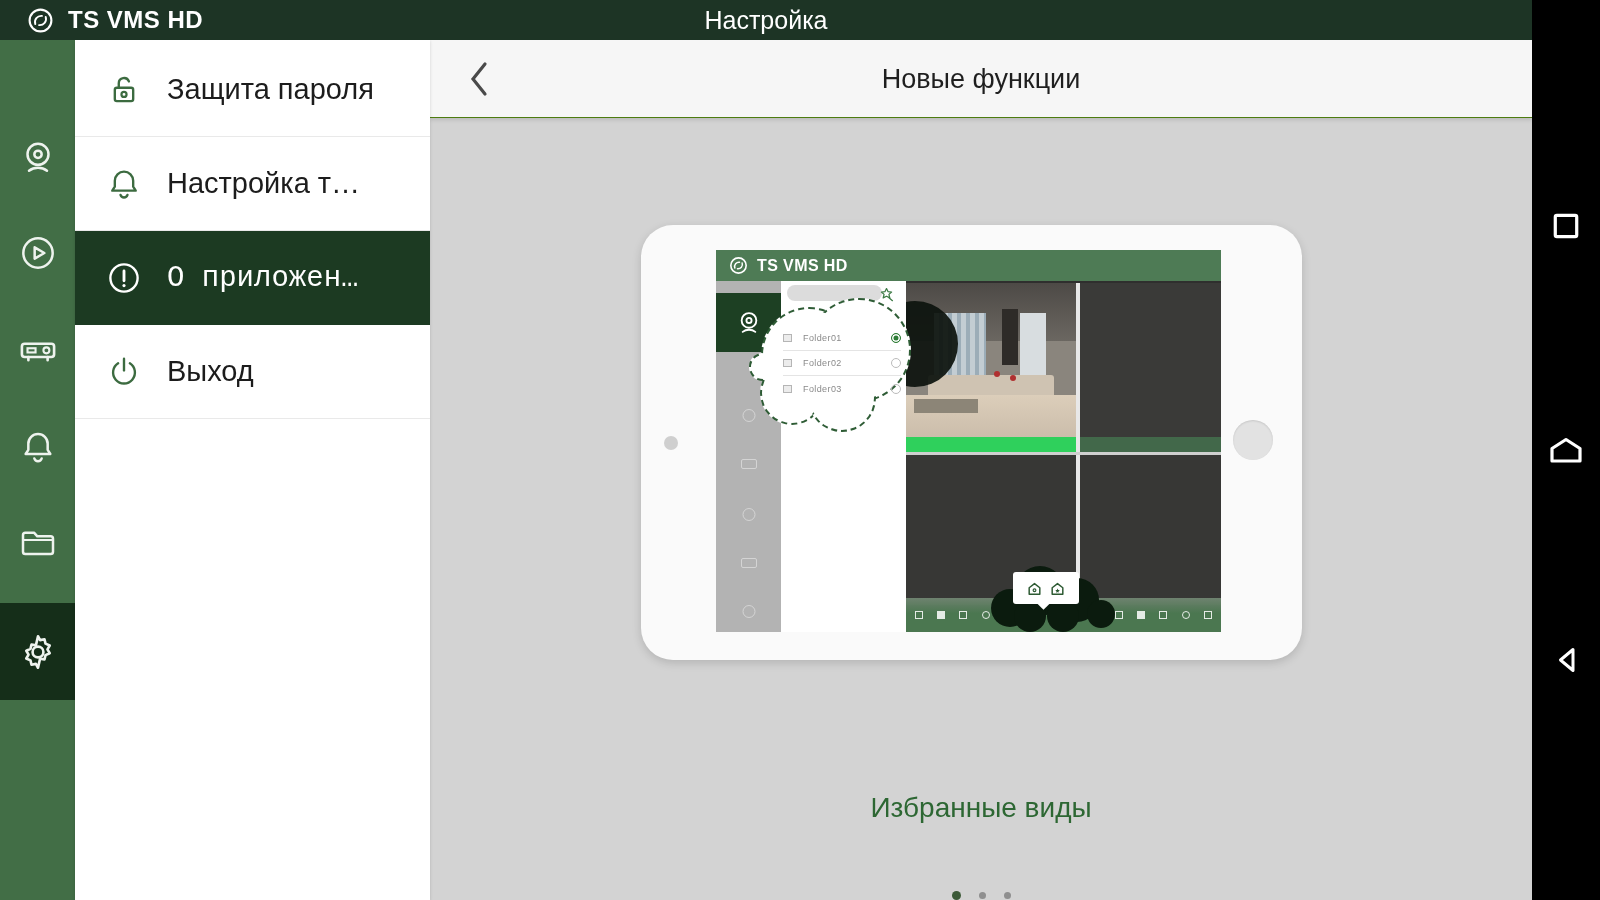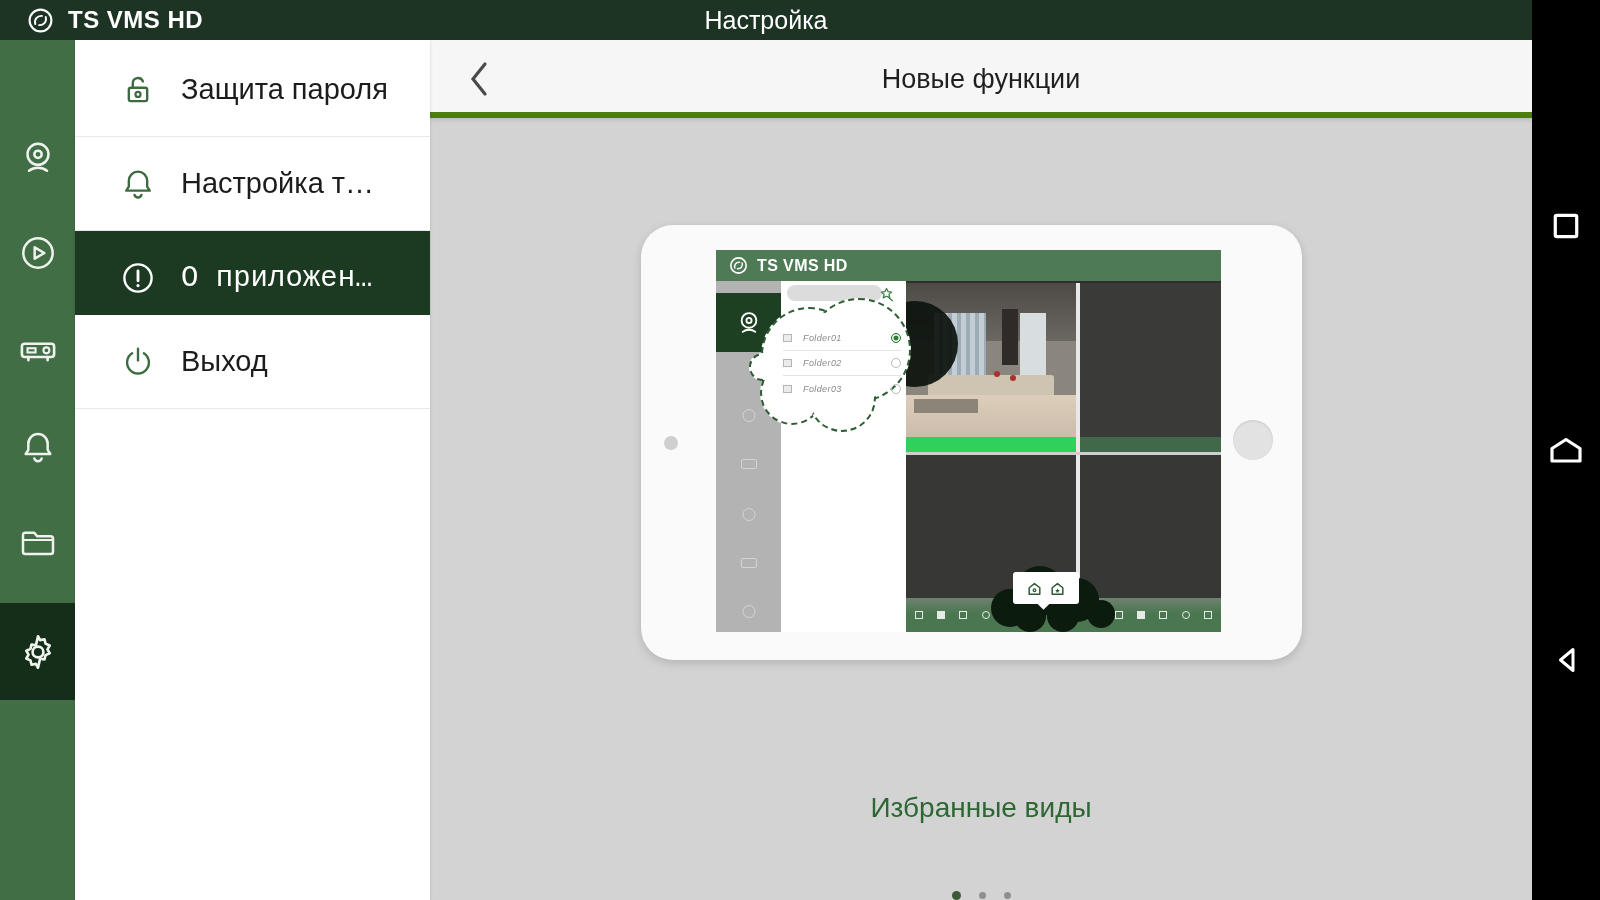--- a/index.html
+++ b/index.html
@@ -16,29 +16,29 @@
   #navbar { position:absolute; left:1532px; top:0; width:68px; height:900px; background:#000; z-index:40; }
   .navbtn { position:absolute; left:50%; transform:translateX(-50%); }
 
   
   #sidebar { position:absolute; left:0; top:40px; width:75px; height:860px; background:#426e46; z-index:20; }
   .side-item { position:absolute; left:0; width:75px; height:72px; display:flex; align-items:center; justify-content:center; }
   .side-item.selected { background:#152e19; height:97px; }
 
   
   #menu { position:absolute; left:75px; top:40px; width:355px; height:860px; background:#fff; z-index:20; box-shadow:0 1px 3px rgba(0,0,0,.15); }
-  .menu-row { position:absolute; left:0; width:355px; height:94px; display:flex; align-items:center; padding-left:44px; background:#fff; border-bottom:1px solid #e9e9e9; }
+  .menu-row { position:absolute; left:0; width:355px; height:94px; display:flex; align-items:center; padding-left:30px; background:#fff; border-bottom:1px solid #e9e9e9; }
   .menu-row .mi { width:38px; height:38px; flex:0 0 38px; }
   .menu-row .mlabel { font-size:29px; color:#1c1c1c; margin-left:24px; white-space:nowrap; }
   .menu-row.selected { background:#1c3a22; border-bottom:none; }
   .menu-row.selected .mlabel { color:#fff;font-family:Liberation Mono, monospace; }
 
   
   #detail { position:absolute; left:430px; top:40px; width:1102px; height:860px; background:#d3d3d3; z-index:10; }
-  #detail-header { position:absolute; left:0; top:0; width:1102px; height:78px; background:#f6f6f6; border-bottom:6px solid #4d7c0f; box-shadow:0 2px 4px rgba(0,0,0,.12); }
+  #detail-header { position:absolute; left:0; top:0; width:1102px; height:78px; background:#f6f6f6; border-bottom:1px solid #4d7c0f; box-shadow:0 2px 4px rgba(0,0,0,.12); }
   #back-btn { position:absolute; left:26px; top:14px; width:46px; height:50px; display:flex; align-items:center; justify-content:center; cursor:pointer; }
   #detail-title { position:absolute; left:0; top:0; width:1102px; height:78px; line-height:78px; text-align:center; font-size:27px; color:#1f1f1f; }
 
   
   #tablet { position:absolute; left:211px; top:185px; width:661px; height:435px; background:#fafafa; border-radius:32px; box-shadow:0 3px 10px rgba(0,0,0,.15); }
   #cam-dot { position:absolute; left:23px; top:211px; width:14px; height:14px; border-radius:50%; background:#cfcfcf; }
   #home-btn { position:absolute; left:592px; top:195px; width:40px; height:40px; border-radius:50%; background:#e2e2e2; box-shadow:inset 0 1px 2px rgba(0,0,0,.12); }
 
   #mini-screen { position:absolute; left:75px; top:25px; width:505px; height:382px; background:#fff; overflow:hidden; }
   #mini-topbar { position:absolute; left:0; top:0; width:505px; height:31px; background:#4e7b55; display:flex; align-items:center; }
@@ -87,21 +87,21 @@
 
   
   #dark-cloud { position:absolute; left:269px; top:308px; width:140px; height:74px; z-index:5; }
   #badge { position:absolute; left:297px; top:322px; width:66px; height:32px; background:#fff; border-radius:3px; display:flex; align-items:center; justify-content:center; gap:6px; z-index:6; }
   #badge:after { content:""; position:absolute; left:26px; bottom:-4px; width:9px; height:9px; background:#fff; transform:rotate(45deg); }
 
   
   #callout { position:absolute; left:31px; top:43px; width:176px; height:142px; z-index:7; }
   .cl { position:absolute; border-radius:50%; background:#fff; }
   .cl.b { border:2px dashed #2e5c35; }
-  .cl-row { position:absolute; left:36px; width:118px; height:25px; display:flex; align-items:center; z-index:3;font-style:italic; }
+  .cl-row { position:absolute; left:36px; width:118px; height:25px; display:flex; align-items:center; z-index:3; }
   .cl-row .fic { width:9px; height:8px; background:#ececec; border:1px solid #b5b5b5; flex:0 0 9px; }
   .cl-row .fname { font-size:9px; color:#8a8a8a; margin-left:11px; letter-spacing:.4px; }
   .cl-row .radio { margin-left:auto; width:10px; height:10px; border-radius:50%; border:1.5px solid #bbb; }
   .cl-row .radio.on { border-color:#2e7d36; background:#2e7d36; box-shadow:inset 0 0 0 1.5px #fff; }
   .cl-row.divline { border-bottom:1px solid #e4e4e4; }
 
   
   #caption { position:absolute; left:0; top:752px; width:1102px; text-align:center; font-size:28px; font-weight:500; color:#2d6733; }
   #dots { position:absolute; left:0; top:851px; width:1102px; display:flex; justify-content:center; gap:18px; align-items:center; }
   .dot { width:7px; height:7px; border-radius:50%; background:#8f8f8f; }
@@ -190,21 +190,21 @@
     <span class="mlabel">Настройка т…</span>
   </div>
   <div class="menu-row selected" style="top:191px">
     <svg class="mi" viewBox="0 0 24 24">
       <circle cx="12" cy="12" r="8.6" fill="none" stroke="#fff" stroke-width="1.5"></circle>
       <path d="M12 7.6v6.2" stroke="#fff" stroke-width="1.8" stroke-linecap="round"></path>
       <circle cx="12" cy="16.8" r="1" fill="#fff"></circle>
     </svg>
     <span class="mlabel">О приложен…</span>
   </div>
-  <div class="menu-row" style="top:275px">
+  <div class="menu-row" style="top:285px">
     <svg class="mi" viewBox="0 0 24 24">
       <path d="M8.3 6.5a6.9 6.9 0 1 0 7.4 0" fill="none" stroke="#3c6b40" stroke-width="1.5" stroke-linecap="round"></path>
       <path d="M12 3.6V11" stroke="#3c6b40" stroke-width="1.5" stroke-linecap="round"></path>
     </svg>
     <span class="mlabel">Выход</span>
   </div>
 </div>
 
 <div id="detail">
   <div id="detail-header">

